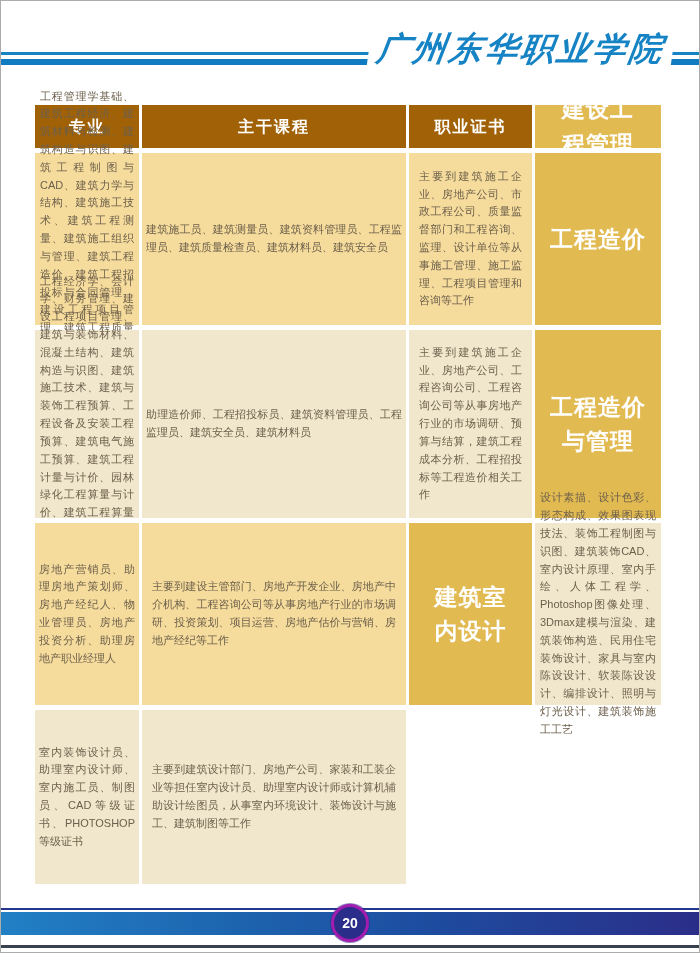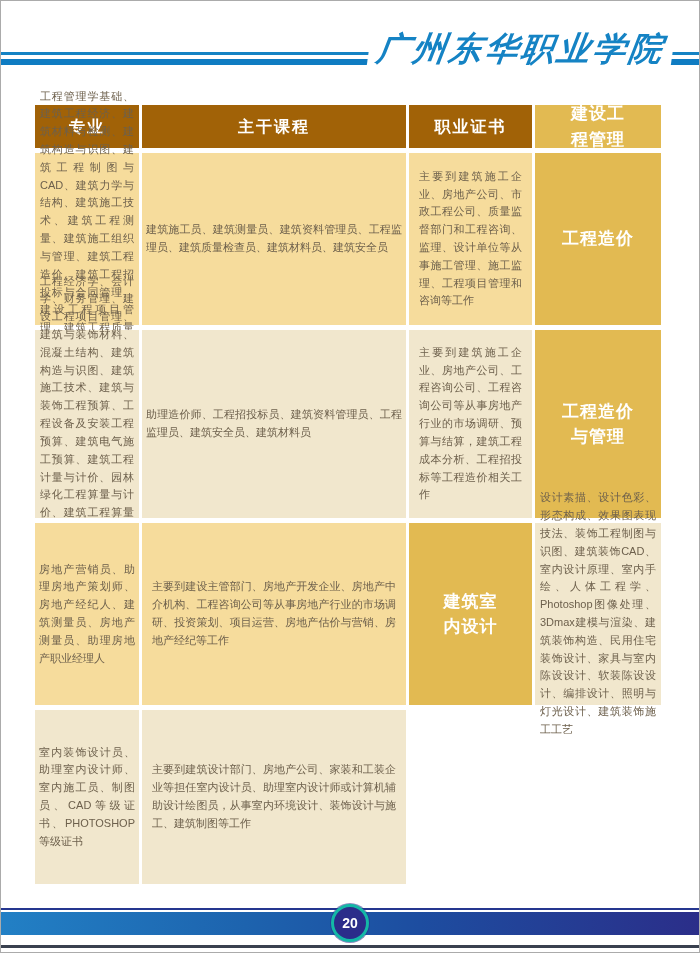--- a/index.html
+++ b/index.html
@@ -57,21 +57,21 @@
     font-weight:bold;
     font-size:16px;
     letter-spacing:2px;
     justify-content:center;
     text-align:center;
   }
   .major{
     background:#e2ba52;
     color:#ffffff;
     font-weight:bold;
-    font-size:17px;
+    font-size:23px;
     letter-spacing:1px;
     line-height:1.5;
     justify-content:center;
     text-align:center;
     white-space:pre-line;
   }
   .row-a{background:#f6dc9c;}
   .row-b{background:#f1e7cd;}
   .courses{padding:8px 5px;justify-content:flex-end;}
   .certs{padding:8px 4px;}
@@ -87,21 +87,21 @@
   }
   .footer-band{
     position:absolute;left:0;top:911px;width:100%;height:23px;
     background:linear-gradient(90deg,#2280c5 0%,#1d63ae 35%,#1d4da0 60%,#2b2e89 100%);
   }
   .page-badge{
     position:absolute;left:50%;top:903px;
     transform:translateX(-50%);
     width:32px;height:32px;
     background:#2b2d8a;
-    border:3px solid #14b8a6;
+    border:3px solid #a21caf;
     border-radius:50%;
     box-shadow:0 0 0 1px rgba(43,45,138,.55);
     display:flex;align-items:center;justify-content:center;
     color:#ffffff;font-weight:bold;font-size:14px;
     font-family:"Liberation Sans",sans-serif;
     z-index:2;
   }
   .bottom-edge{
     position:absolute;left:0;top:944px;width:100%;height:3px;
     background:#39404f;
@@ -147,21 +147,21 @@
     <div class="cell row-b certs">
         <div class="txt just">助理造价师、工程招投标员、建筑资料管理员、工程监理员、建筑安全员、建筑材料员</div>
       </div>
     <div class="cell row-b jobs">
         <div class="txt just">主要到建筑施工企业、房地产公司、工程咨询公司、工程咨询公司等从事房地产行业的市场调研、预算与结算，建筑工程成本分析、工程招投标等工程造价相关工作</div>
       </div>
 
     <div class="cell major"><div class="txt">工程造价
 与管理</div></div>
     <div class="cell row-a certs">
-        <div class="txt just">房地产营销员、助理房地产策划师、房地产经纪人、建筑测量员、房地产测量员、助理房地产职业经理人</div>
+        <div class="txt just">房地产营销员、助理房地产策划师、房地产经纪人、物业管理员、房地产投资分析、助理房地产职业经理人</div>
       </div>
     <div class="cell row-a jobs">
         <div class="txt just">主要到建设主管部门、房地产开发企业、房地产中介机构、工程咨询公司等从事房地产行业的市场调研、投资策划、项目运营、房地产估价与营销、房地产经纪等工作</div>
       </div>
 
     <div class="cell major"><div class="txt">建筑室
 内设计</div></div>
     <div class="cell row-b courses">
         <div class="txt just">设计素描、设计色彩、形态构成、效果图表现技法、装饰工程制图与识图、建筑装饰CAD、室内设计原理、室内手绘、人体工程学、Photoshop图像处理、3Dmax建模与渲染、建筑装饰构造、民用住宅装饰设计、家具与室内陈设设计、软装陈设设计、编排设计、照明与灯光设计、建筑装饰施工工艺</div>
       </div>

